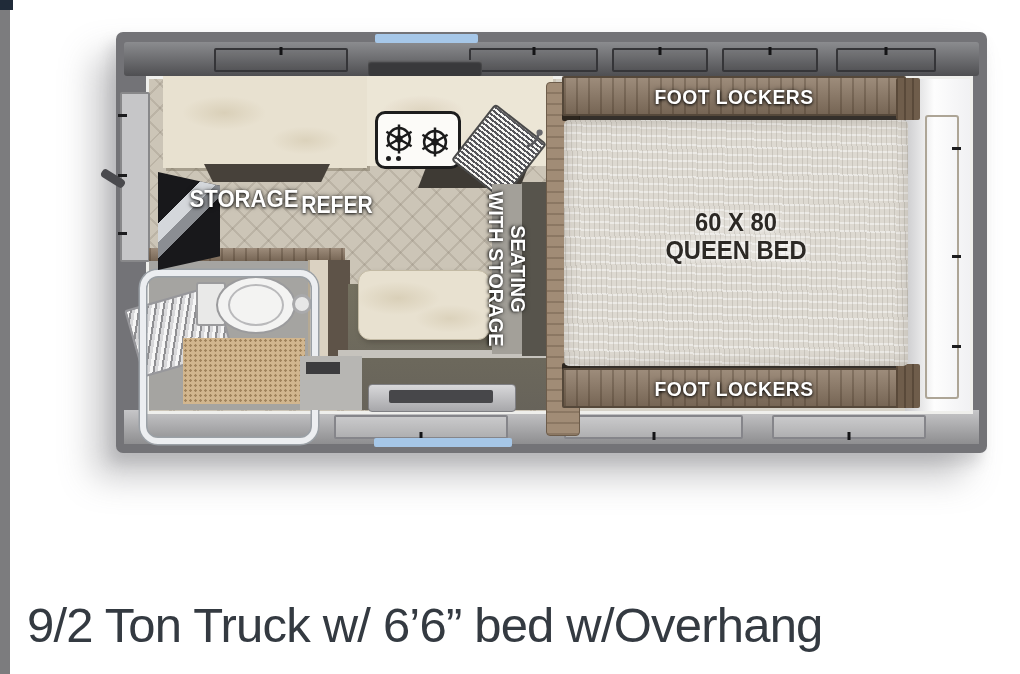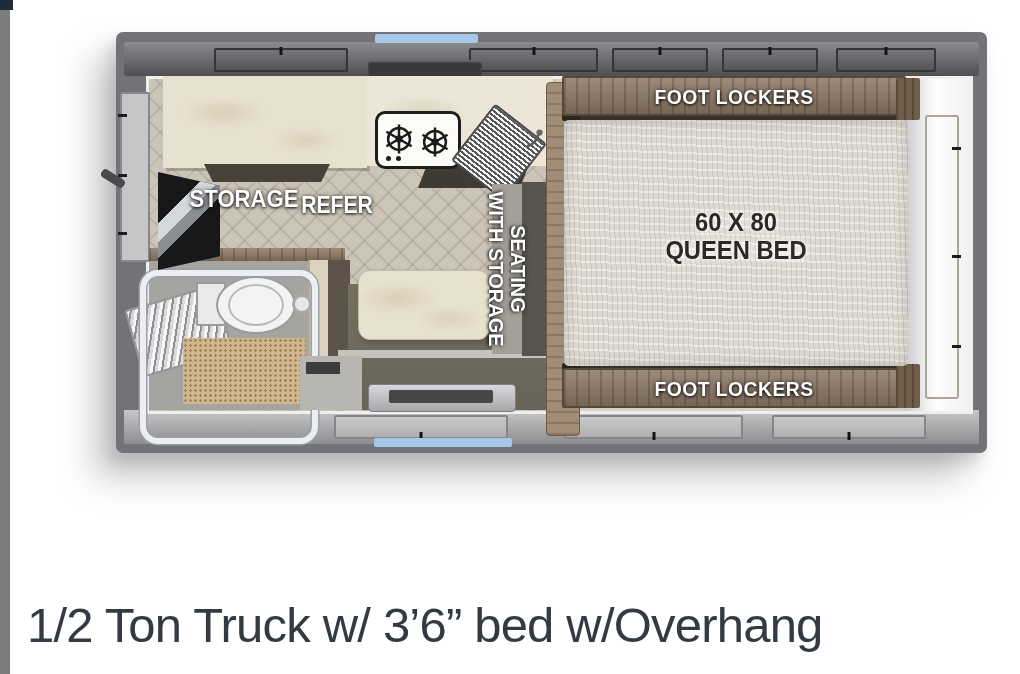--- a/index.html
+++ b/index.html
@@ -255,14 +255,14 @@
     <div class="abs corner-block" style="top:46px;height:42px;"></div>
     <div class="abs corner-block" style="top:332px;height:44px;"></div>
     <div class="abs mattress mattress-pos"></div>
     <div class="lbl-bed">
       <div>60 X 80</div>
       <div>QUEEN BED</div>
     </div>
 
   </div>
 
-  <div class="abs caption">1/2 Ton Truck w/ 3’6” bed w/Overhang</div>
+  <div class="abs caption">9/2 Ton Truck w/ 6’6” bed w/Overhang</div>
 </div>
 
 </body></html>

